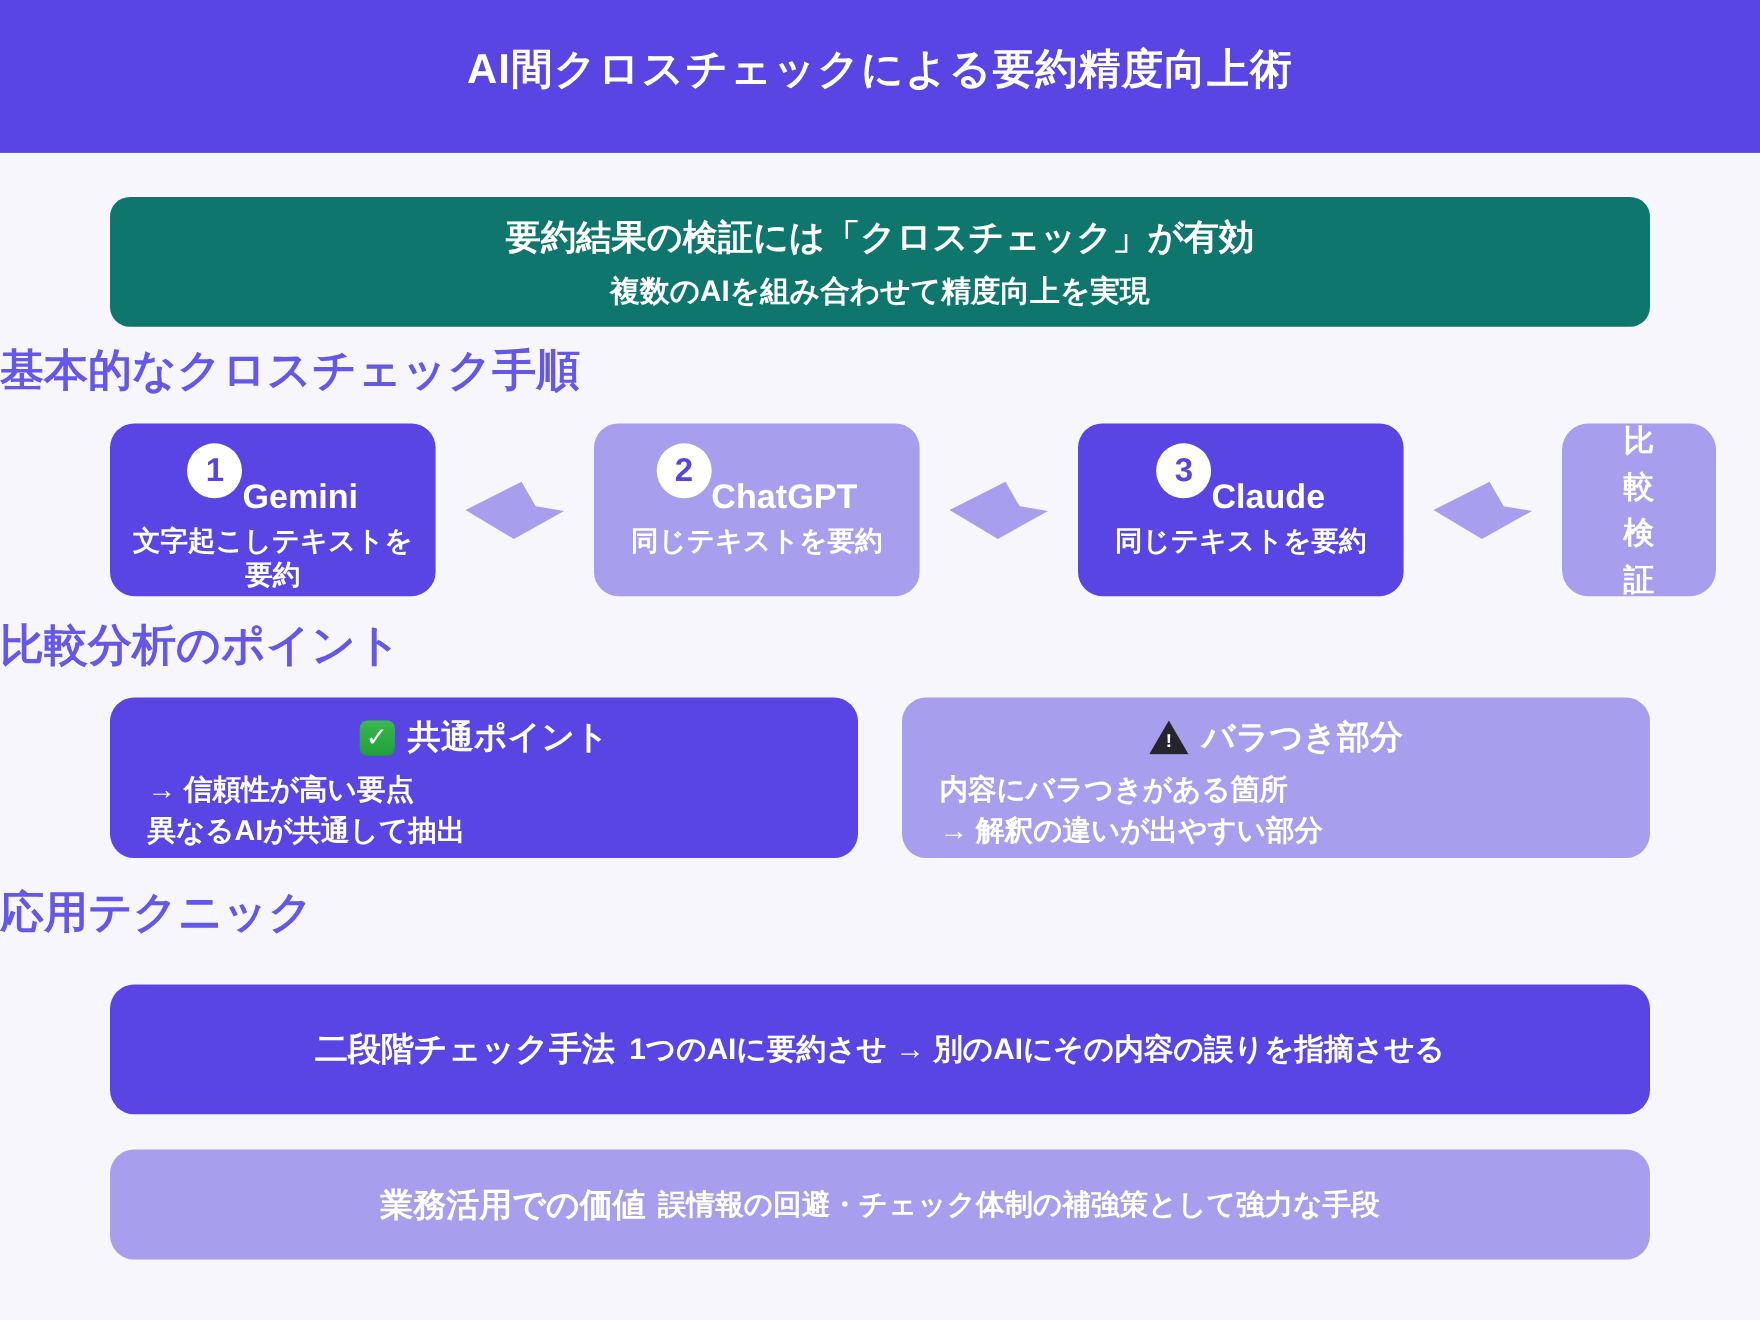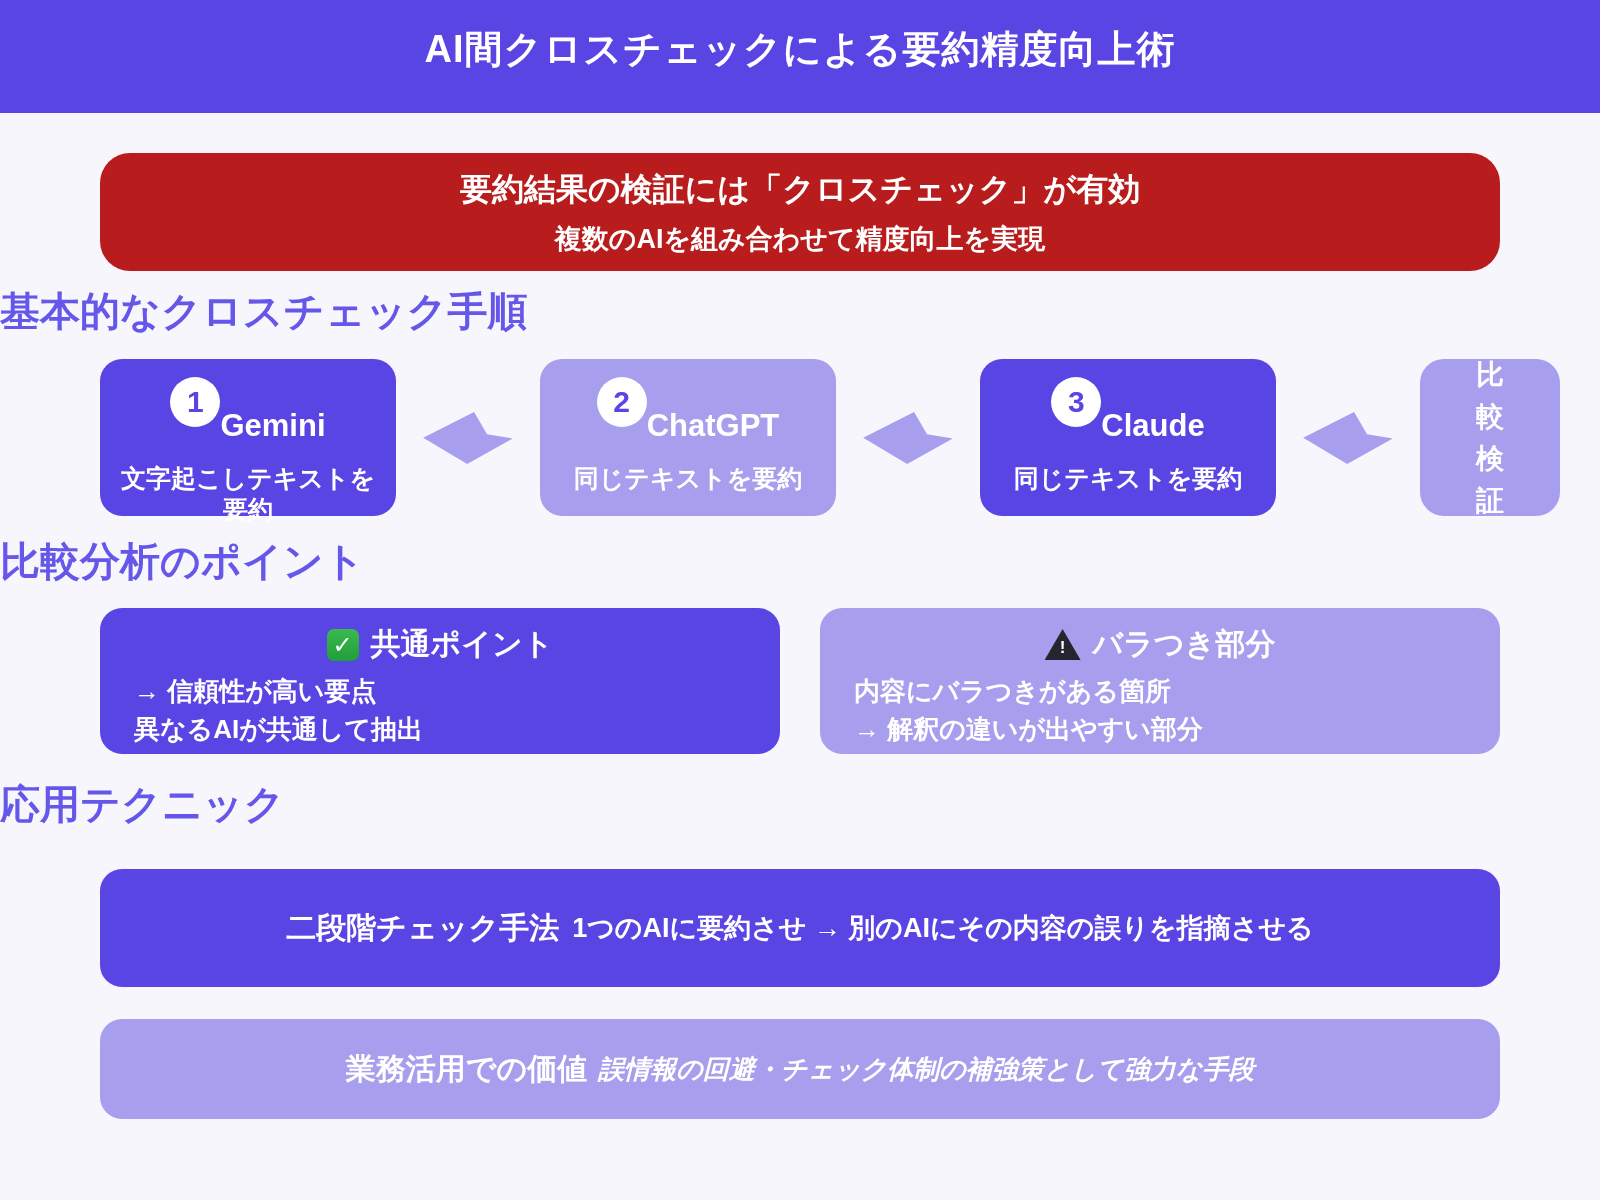--- a/index.html
+++ b/index.html
@@ -5,30 +5,30 @@
   * { box-sizing: border-box; }
   html, body { margin: 0; padding: 0; }
   body {
     width: 1600px; height: 1200px; overflow: hidden;
     background: #f7f6fc;
     font-family: "Liberation Sans", "DejaVu Sans", sans-serif;
     font-weight: bold;
   }
   
   .header {
-    height: 113px; background: #5845e4;
+    height: 139px; background: #5845e4;
     display: flex; align-items: center; justify-content: center;
   }
   .header-title {
     color: #ffffff; font-size: 38px; margin-bottom: 14px; letter-spacing: 1px;
   }
   
   .banner {
-    margin: 40px 100px 0; height: 118px; border-radius: 30px;
-    background: #b91c1c; color: #ffffff;
+    margin: 40px 100px 0; height: 118px; border-radius: 18px;
+    background: #0f766e; color: #ffffff;
     display: flex; flex-direction: column; align-items: center; justify-content: center;
     gap: 9px;
   }
   .banner-title { font-size: 32px; }
   .banner-subtitle { font-size: 27px; }
   
   .section-title {
     color: #6457e9; font-size: 40px; line-height: 1.15;
   }
   .st-steps   { margin-top: 17px; }
@@ -49,21 +49,21 @@
   .step-head { display: flex; align-items: flex-end; }
   .step-badge {
     width: 50px; height: 50px; border-radius: 50%; background: #ffffff;
     color: #5845e4; font-size: 30px;
     display: flex; align-items: center; justify-content: center;
     margin-bottom: 16px;
   }
   .step-name { font-size: 31px; line-height: 1.1; }
   .step-desc {
     font-size: 25px; line-height: 1.25; text-align: center;
-    margin-top: 20px; padding: 0 14px;
+    margin-top: 8px; padding: 0 14px;
   }
   .flow-arrow { flex: 1; display: flex; align-items: center; justify-content: center; }
   .flow-arrow svg { width: 90px; height: 52px; }
   .result-box {
     width: 140px; border-radius: 24px; background: #a89eee; color: #ffffff;
     display: flex; align-items: center; justify-content: center;
     font-size: 28px; line-height: 1.5; text-align: center;
     padding: 0 46px; word-break: break-all;
   }
   
@@ -94,21 +94,21 @@
   
   .wide-card {
     margin: 0 100px; border-radius: 22px; color: #ffffff;
     display: flex; flex-direction: row; align-items: center; justify-content: center;
     text-align: center;
   }
   .wide-dark  { margin-top: 42px; height: 118px; gap: 13px; }
   .wide-light { margin-top: 32px; height: 100px; gap: 11px; }
   .wide-title { font-size: 30px; }
   .wide-desc-dark  { font-size: 27px; }
-  .wide-desc-light { font-size: 26px; font-style: italic; }
+  .wide-desc-light { font-size: 26px; }
 </style>
 </head>
 <body>
 
 <div class="header">
   <div class="header-title">AI間クロスチェックによる要約精度向上術</div>
 </div>
 
 <div class="banner">
   <div class="banner-title">要約結果の検証には「クロスチェック」が有効</div>

